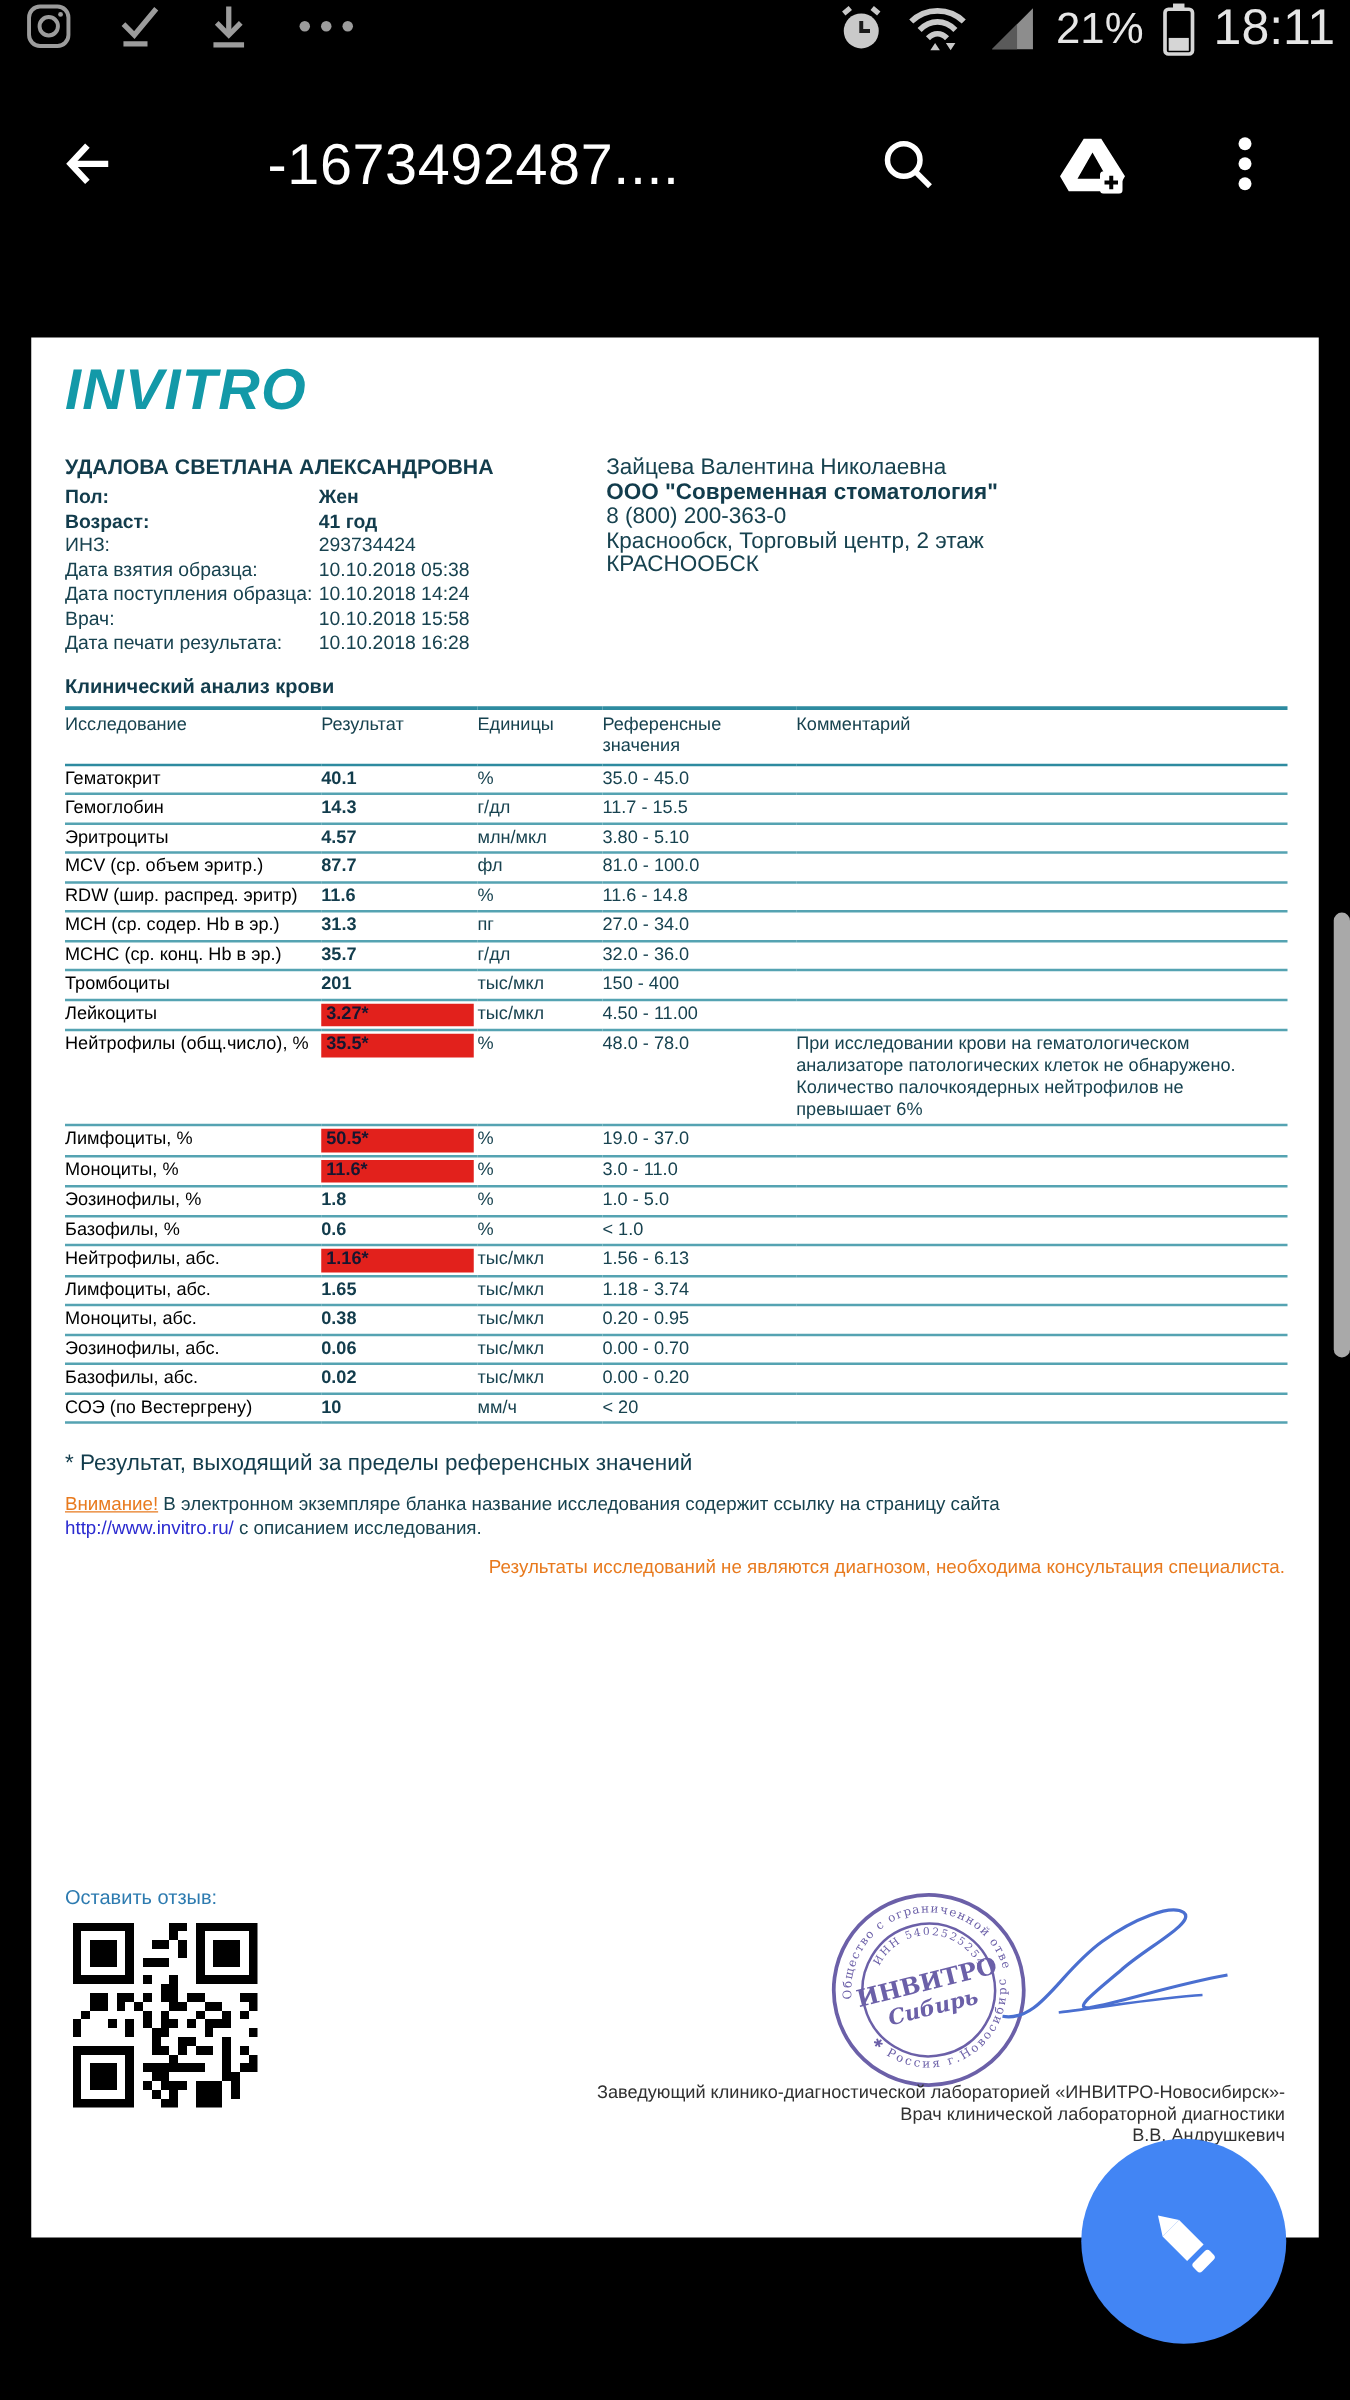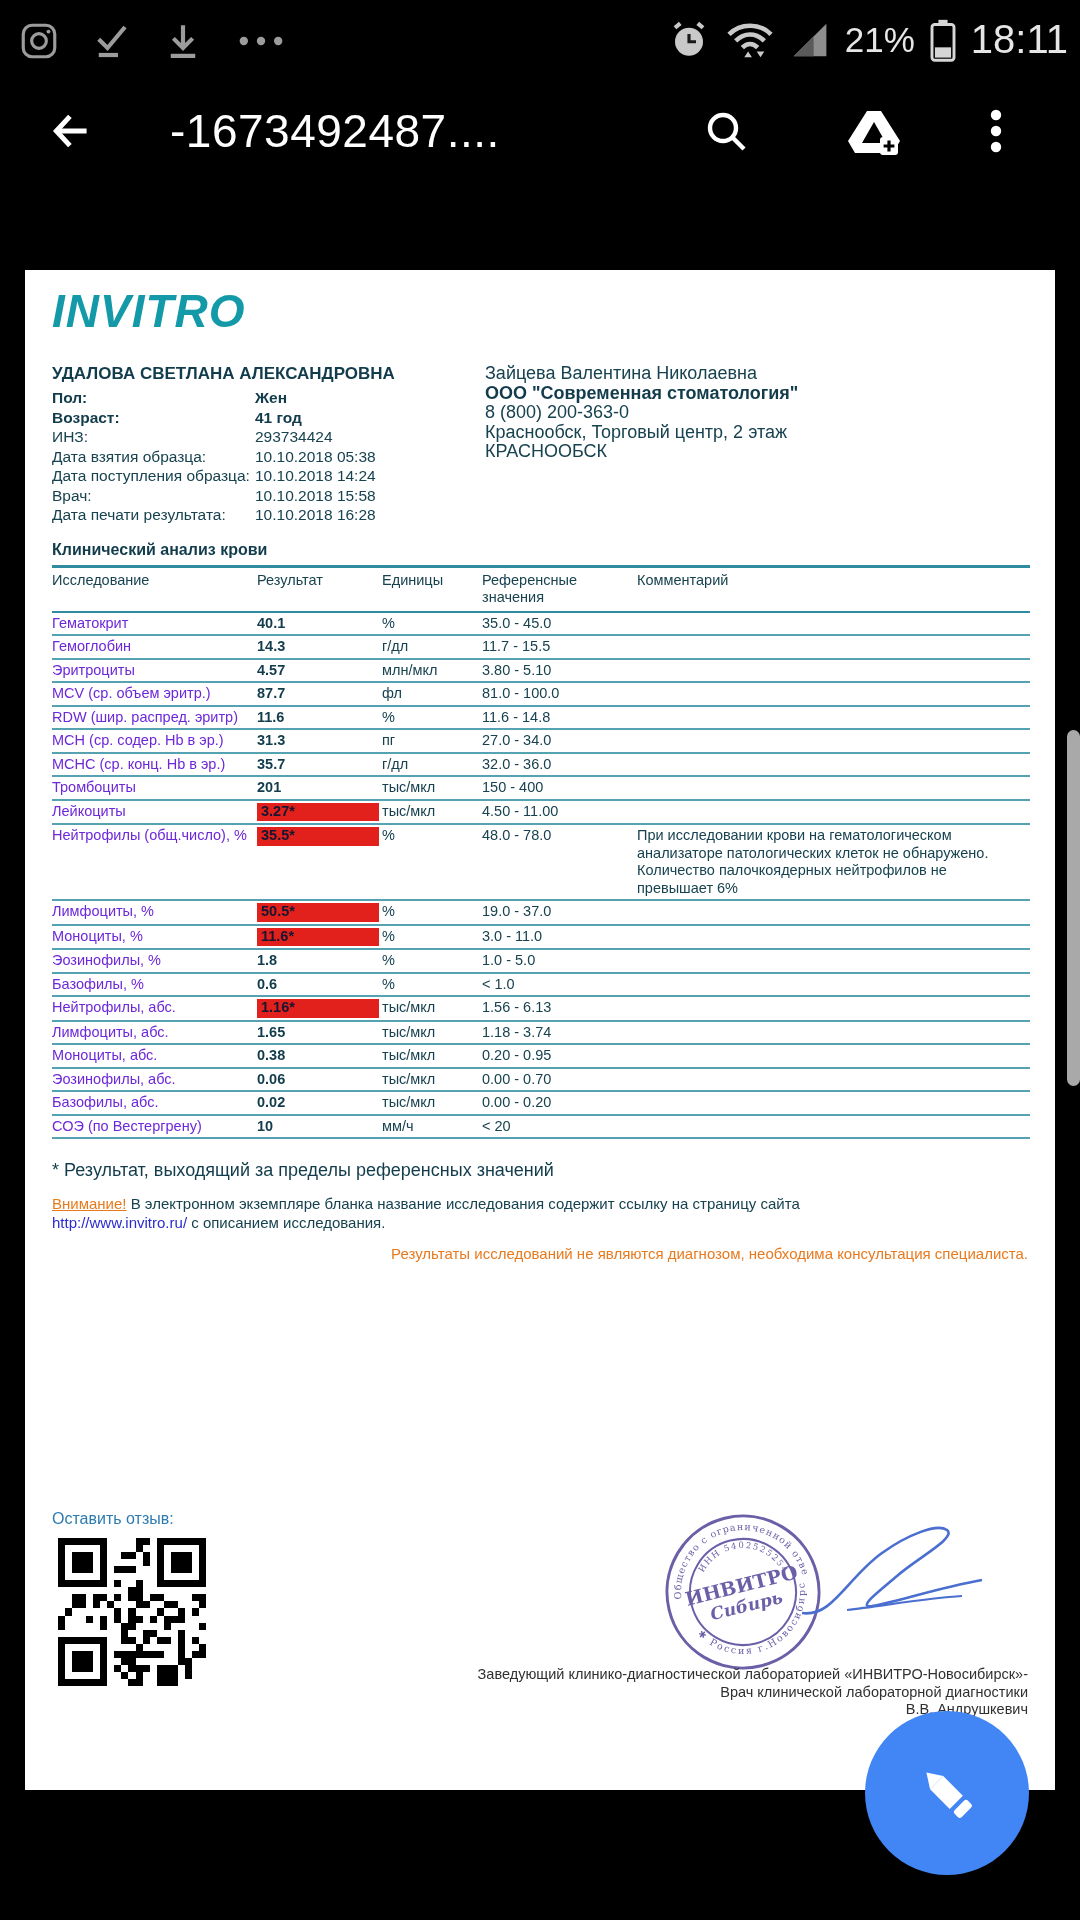--- a/index.html
+++ b/index.html
@@ -1,26 +1,26 @@
 <!DOCTYPE html>
 <html><head>
 <meta charset="utf-8">
 <style>
   html,body{margin:0;padding:0;background:#000;}
   body{width:1080px;height:1920px;position:relative;overflow:hidden;font-family:"Liberation Sans",sans-serif;}
 
   
-  .statusbar{position:absolute;top:0;left:0;right:0;height:62px;display:flex;align-items:flex-end;color:#e3e3e3;}
+  .statusbar{position:absolute;top:0;left:0;right:0;height:62px;display:flex;align-items:flex-start;color:#e3e3e3;}
   .sb-left{display:flex;align-items:center;gap:30px;padding-left:18px;}
   .sb-right{margin-left:auto;display:flex;align-items:center;gap:15px;padding-right:12px;}
   .sb-text{font-size:35px;color:#e6e6e6;}
   .sb-icon{display:inline-flex;align-items:center;justify-content:center;}
 
   
-  .toolbar{position:absolute;top:72px;left:0;right:0;height:118px;display:flex;align-items:center;color:#fff;}
+  .toolbar{position:absolute;top:72px;left:0;right:0;height:118px;display:flex;align-items:center;color:#fff;gap:44px;}
   .tb-back{margin-left:42px;width:60px;height:60px;display:flex;align-items:center;justify-content:center;}
   .tb-title{margin-left:68px;font-size:46px;color:#fff;letter-spacing:.5px;white-space:nowrap;}
   .tb-actions{margin-left:auto;display:flex;align-items:center;padding-right:56px;}
   .tb-btn{width:56px;height:56px;display:flex;align-items:center;justify-content:center;}
   .tb-gap1{margin-left:92px;} .tb-gap2{margin-left:66px;}
 
   
   .page{position:absolute;left:25px;top:270px;width:1030px;height:1520px;background:#fff;}
   .doc{position:relative;box-sizing:border-box;width:100%;height:100%;padding:18px 27px 0;color:#17424f;}
   .logo{font-size:46px;font-weight:bold;font-style:italic;color:#1399a8;letter-spacing:1px;line-height:1;}
@@ -31,21 +31,21 @@
   .info-row .ilabel{width:203px;flex:none;}
   .info-row.b .ilabel,.info-row.b .ivalue{font-weight:bold;color:#123c4c;}
   .clinic{font-size:18px;line-height:19.5px;}
   .clinic .b{font-weight:bold;color:#123c4c;}
   .section-title{margin-top:16px;font-size:16px;font-weight:bold;color:#123c4c;}
 
   table.results{border-collapse:collapse;table-layout:fixed;width:978px;margin-top:6px;}
   table.results thead th{font-weight:normal;text-align:left;font-size:14.5px;color:#17424f;
       border-top:3px solid #2e8ba0;border-bottom:2px solid #2e8ba0;padding:4px 4px 5px 0;line-height:17px;vertical-align:top;}
   table.results td{font-size:14.5px;border-bottom:2px solid #55a3b2;padding:2px 4px 2px 0;vertical-align:top;line-height:17.5px;}
-  td.c-name span{color:#6d28d9;}
+  td.c-name span{color:#000000;}
   td.c-res{font-weight:bold;color:#123c4c;}
   .red-flag{display:inline-block;background:#e2211c;color:#161630;min-width:122px;box-sizing:border-box;padding:0 4px 1px;}
   .footnote{margin-top:21px;font-size:18px;color:#123c4c;}
   .notice{margin-top:13px;font-size:15px;line-height:19px;color:#17424f;width:880px;}
   .notice .warn{color:#e87a1e;text-decoration:underline;}
   .notice .lnk{color:#2b2bd0;}
   .disclaimer{margin-top:13px;font-size:15px;color:#e87a1e;text-align:right;}
 
   .feedback{position:absolute;left:27px;top:1240px;font-size:16px;color:#2d7bb0;}
   .qr{position:absolute;left:33px;top:1268px;width:148px;height:148px;}

